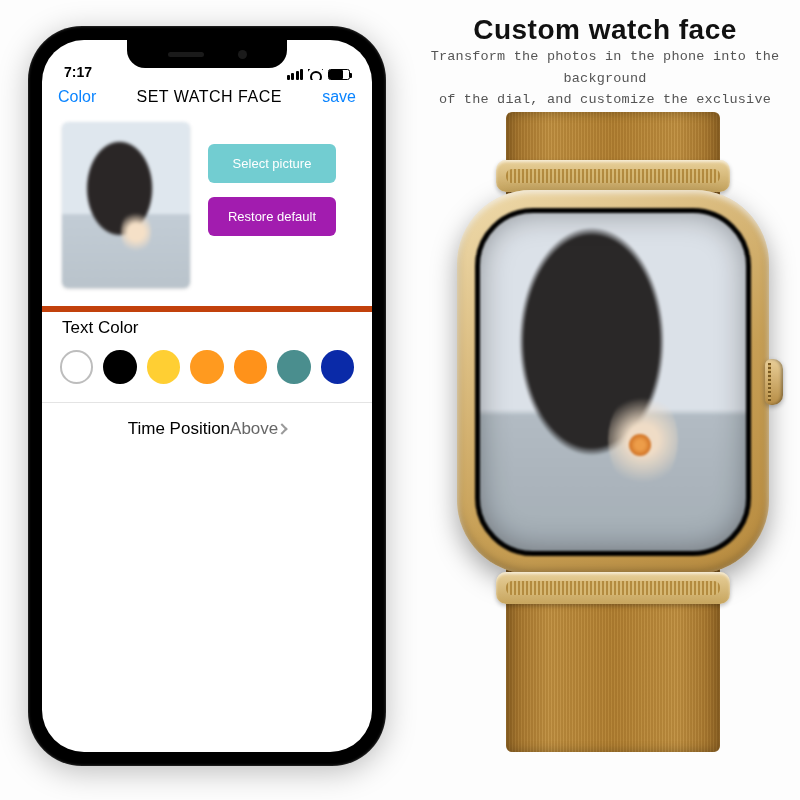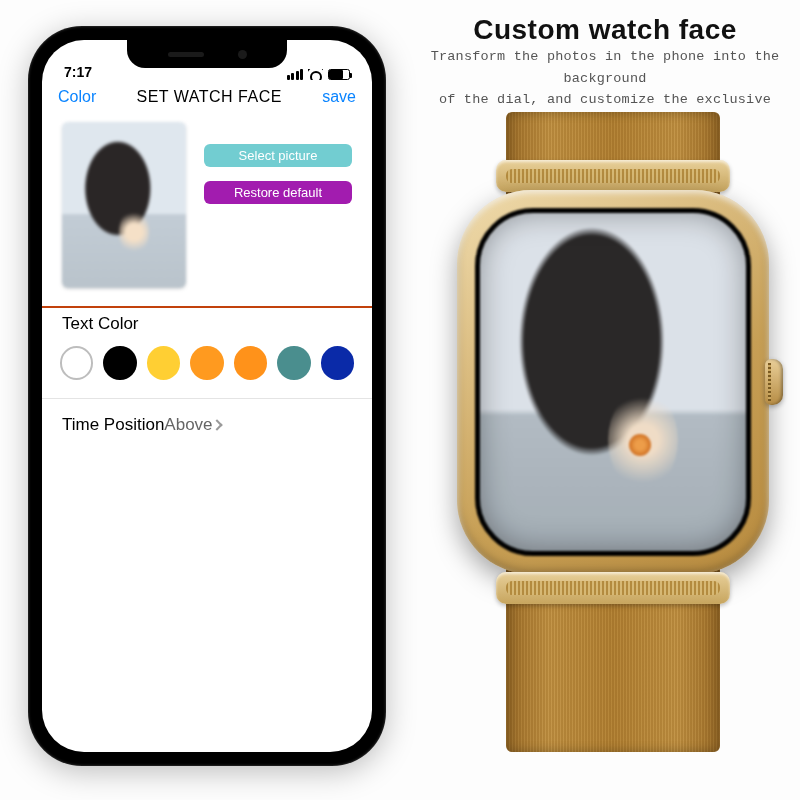--- a/index.html
+++ b/index.html
@@ -103,46 +103,46 @@
     box-shadow: 0 1px 3px rgba(0,0,0,.15);
   }
   .preview::after{
     content:""; position:absolute; left:46%; bottom:20%;
     width:30px;height:46px;border-radius:50%;
     background: radial-gradient(circle,#f5e0c7 30%, transparent 70%);
   }
   .pv-btns{ display:flex; flex-direction:column; gap:14px; margin-top:22px;}
   .pv-btns button{
     border:none; border-radius:6px;
-    padding:4px 12px; font-size:13px; color:#fff;
-    width:148px; cursor:pointer;
+    padding:12px 12px; font-size:13px; color:#fff;
+    width:128px; cursor:pointer;
   }
   .btn-select{ background:#72cdd1;}
   .btn-restore{ background:#a21caf;}
 
   
   .section-label{
     padding: 6px 20px 8px; font-size:17px; color:#000;
-    border-top:2px solid #c2410c;
+    border-top:6px solid #c2410c;
   }
   .swatches{
     display:flex; gap:10px; padding: 4px 18px 18px;
   }
   .sw{
     width:34px;height:34px;border-radius:50%;
     border:2px solid transparent;
   }
   .sw.selected{ border-color:#bdbdbd; background:#fff;}
   .c-black{background:#000}.c-yellow{background:#ffcf33}
   .c-orange{background:#ff9a1f}.c-orange2{background:#ff921a}
   .c-teal{background:#4a8e8e}.c-blue{background:#0a2aa8}
 
   
   .row{
-    display:flex; justify-content:flex-start; align-items:center;
+    display:flex; justify-content:center; align-items:center;
     padding: 16px 20px;
     border-top:1px solid #e4e4e4;
     font-size:17px;
   }
   .row .val{ color:#666; display:flex; align-items:center; gap:0;}
   .chev{ width:8px;height:8px;border-right:2px solid #9a9a9a;border-top:2px solid #9a9a9a; transform:rotate(45deg);}
 
   
   .watch{
     position:absolute;

